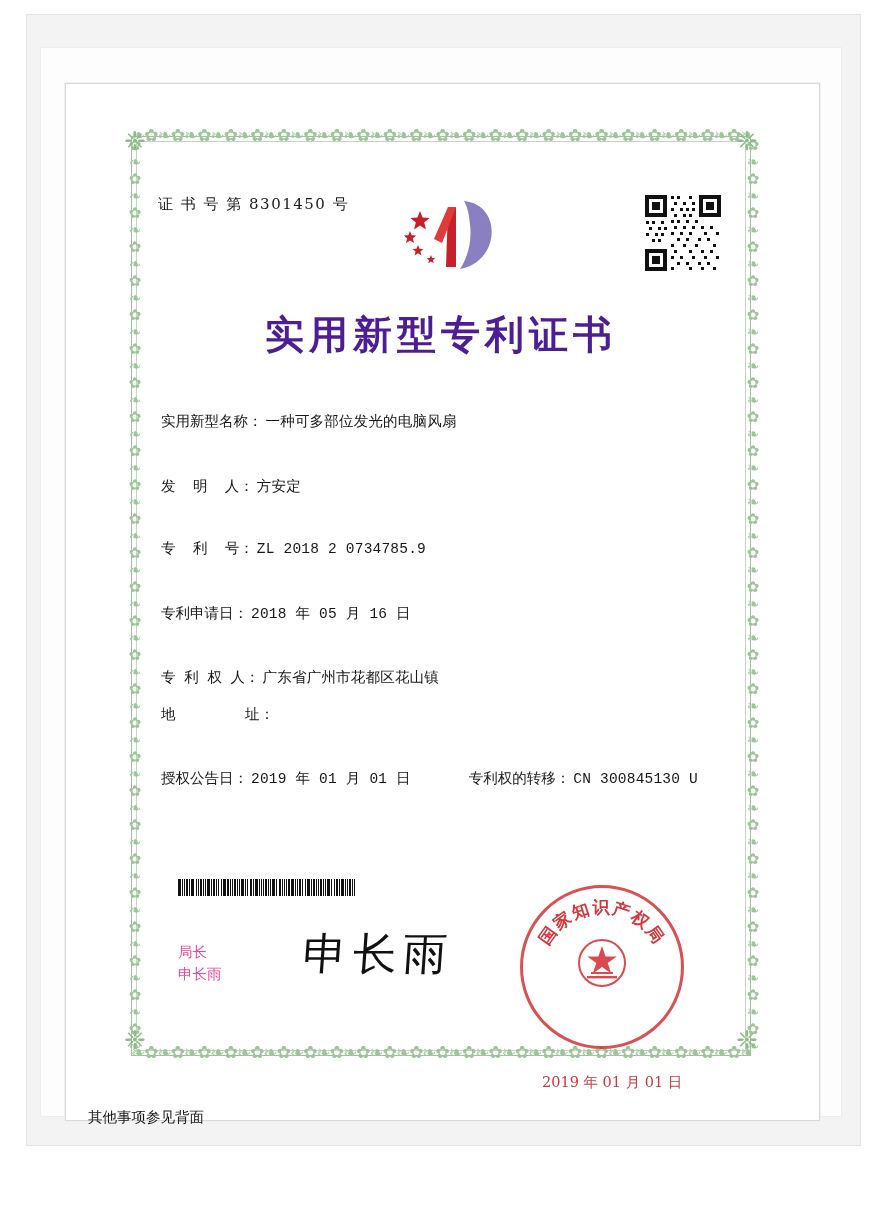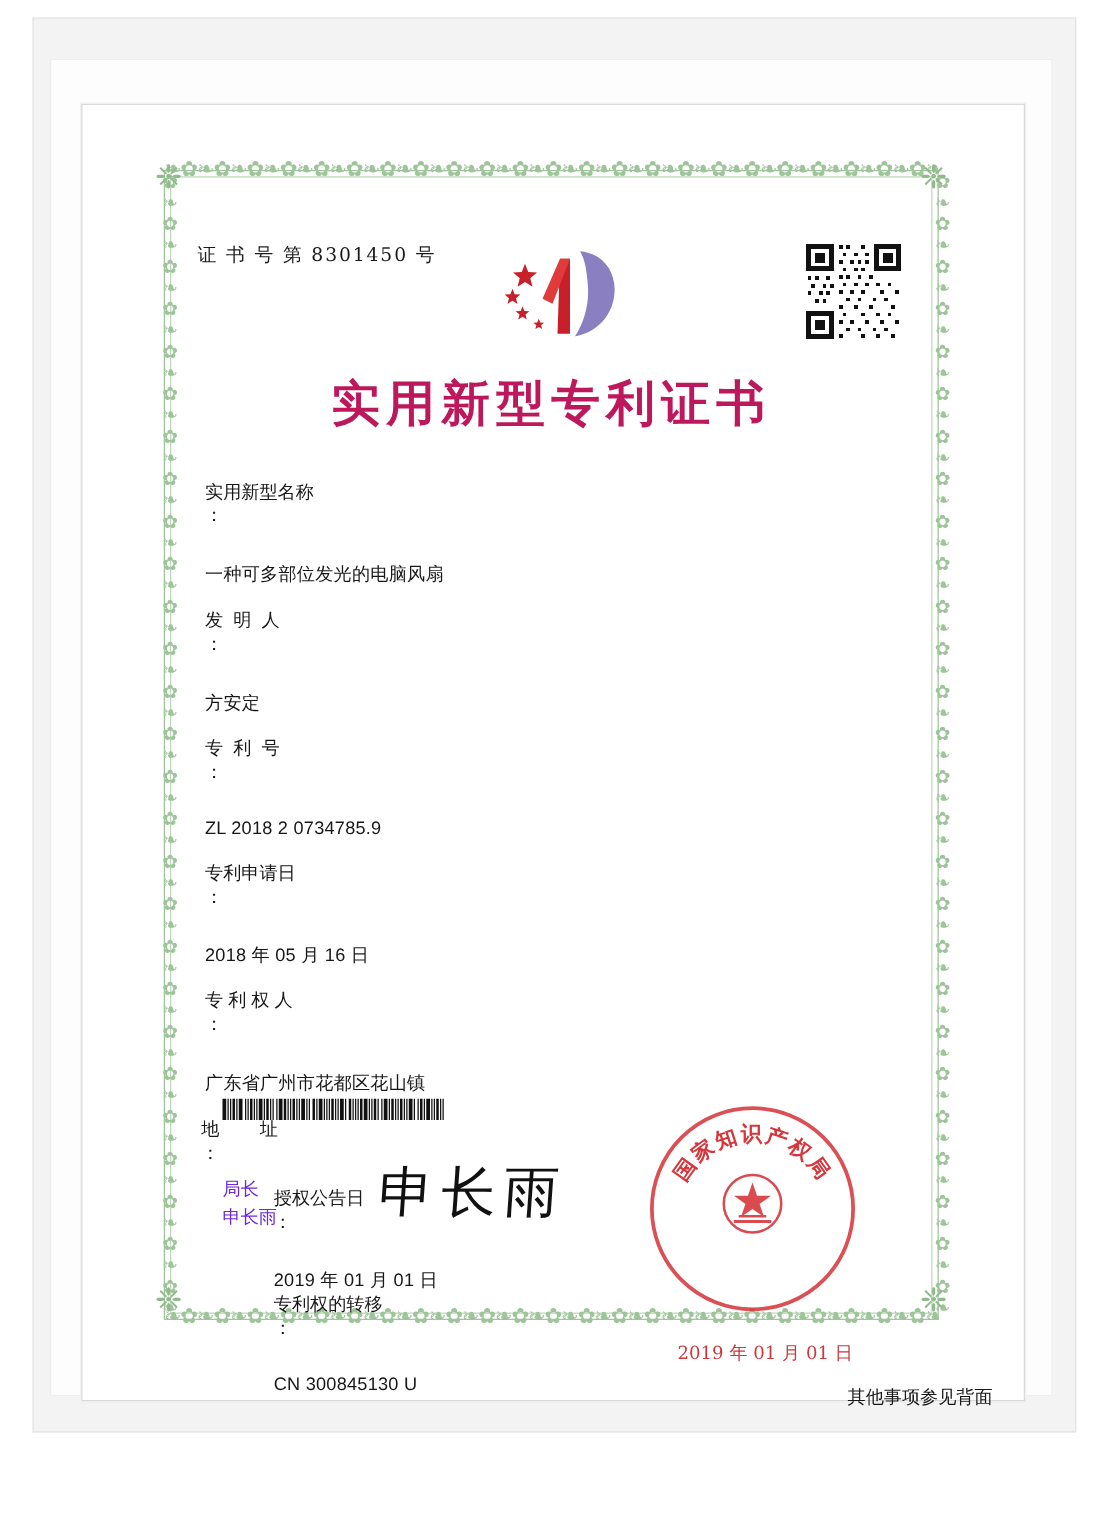--- a/index.html
+++ b/index.html
@@ -138,45 +138,44 @@
     position: absolute;
     left: 555px;
     top: 90px;
     width: 80px;
     height: 80px;
   }
 
   .cert-title {
     position: absolute;
     left: 43px;
-    top: 193px;
+    top: 205px;
     width: 620px;
     text-align: center;
     font-size: 39px;
     font-weight: bold;
     letter-spacing: 5px;
-    color: #be185d;
+    color: #4c1d95;
     font-family: "DejaVu Serif", serif;
   }
 
   
   .fields {
     position: absolute;
     left: 73px;
     top: 281px;
     width: 570px;
   }
   .field-row {
     display: flex;
     align-items: baseline;
     margin-bottom: 17.5px;
     font-size: 14.5px;
     color: #171717;
-    font-family: Liberation Sans, sans-serif;
-    flex-direction: column;
+    font-family: Liberation Mono, monospace;
   }
   .field-label {
     white-space: pre;
     flex: none;
   }
   .field-colon { flex: none; }
   .field-value {
     margin-left: 3px;
     letter-spacing: 0.2px;
     margin-top: 28px;
@@ -219,21 +218,21 @@
     vertical-align: top;
   }
 
   
   .sig-label {
     position: absolute;
     left: 90px;
     top: 838px;
     font-size: 14.5px;
     line-height: 22px;
-    color: #6d28d9;
+    color: #ec4899;
     font-family: "DejaVu Serif", serif;
   }
   .sig-hand {
     position: absolute;
     left: 215px;
     top: 822px;
     font-size: 44px;
     color: #111;
     font-family: "DejaVu Serif", serif;
     letter-spacing: 6px;
@@ -297,21 +296,21 @@
     text-align: center;
     font-size: 14px;
     color: #1a1a1a;
     font-family: "DejaVu Serif", serif;
   }
   .footer-note {
     position: absolute;
     left: 0;
     top: 1005px;
     width: 706px;
-    text-align: right;
+    text-align: left;
     font-size: 14.5px;
     color: #171717;
     font-family: "DejaVu Serif", serif;
   }
 </style>
 </head>
 <body>
 
 <div class="page">
 

